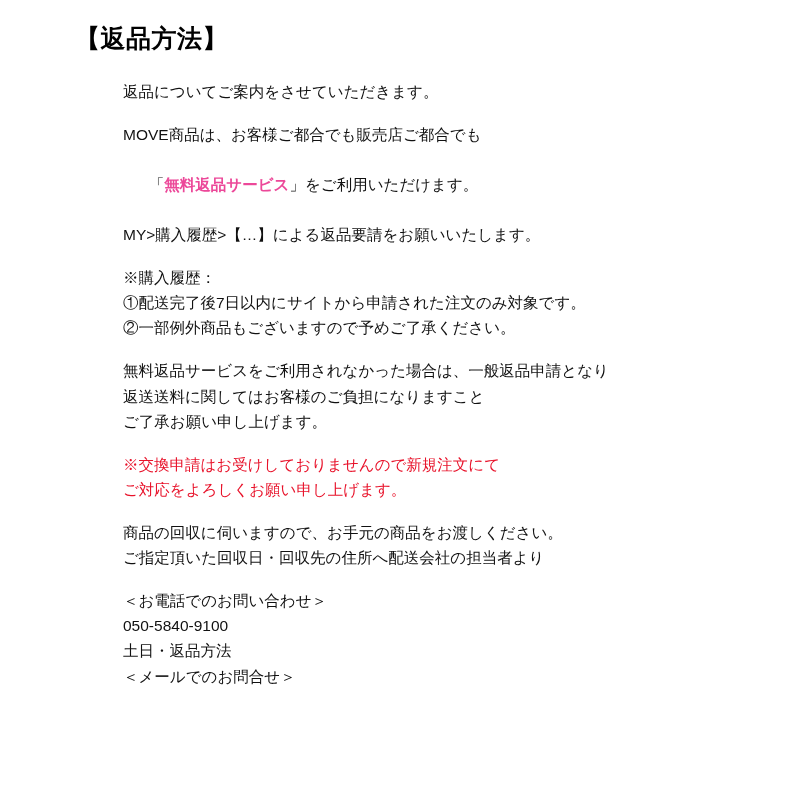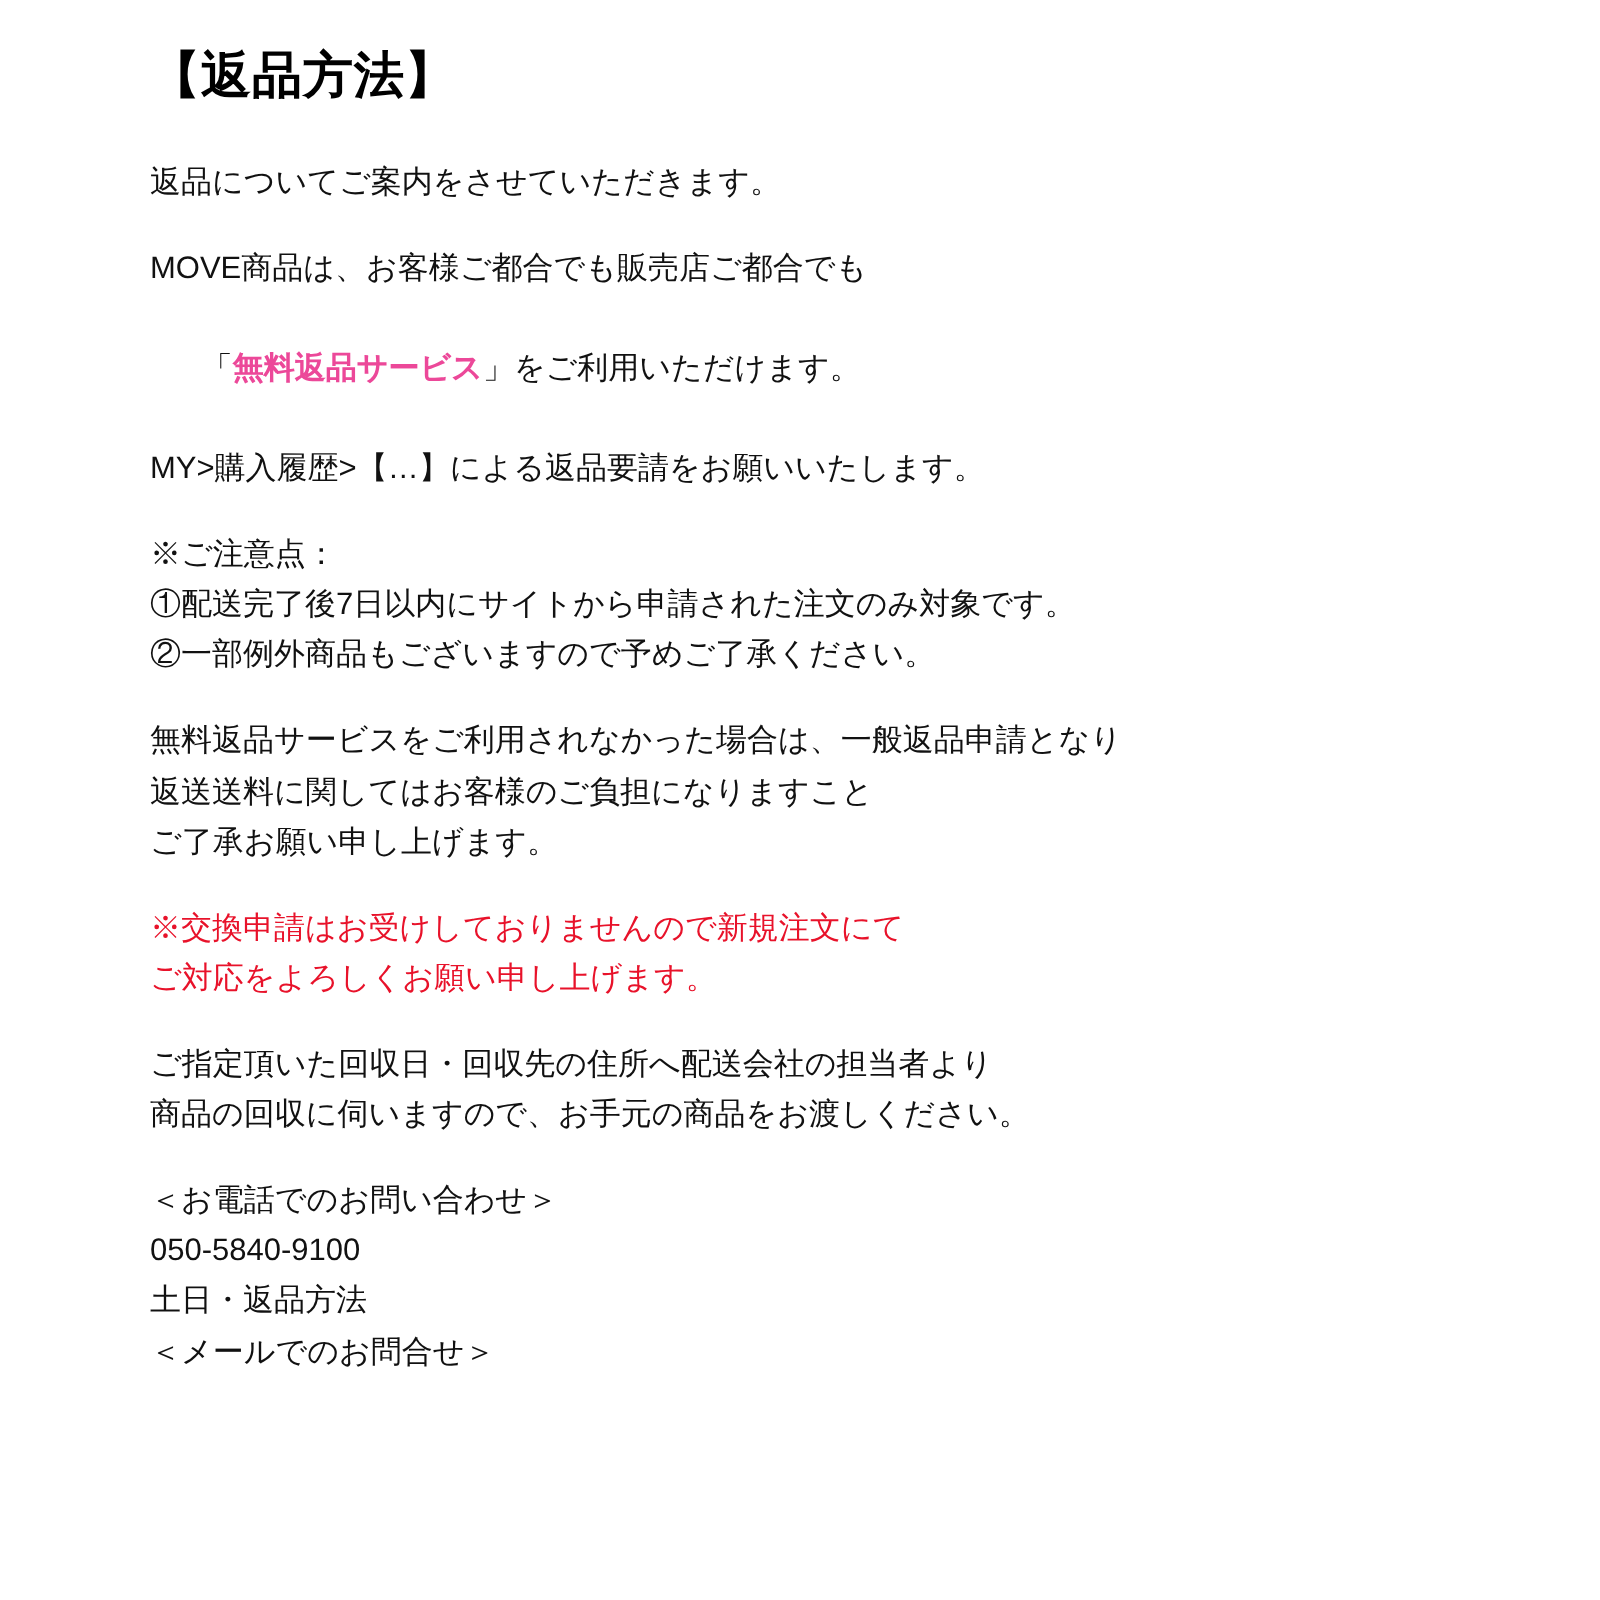--- a/index.html
+++ b/index.html
@@ -24,20 +24,21 @@
   .doc-title {
     font-size: 25px;
     font-weight: bold;
     letter-spacing: 0.5px;
     margin: 0 0 24px 0;
     line-height: 1.3;
     color: #000000;
   }
   .block {
     margin-bottom: 18px;
+    margin-left: 48px;
   }
   .line {
     font-size: 15.5px;
     line-height: 1.62;
     color: #111111;
     white-space: pre-wrap;
   }
   .line.red {
     color: #e8122a;
   }
@@ -70,39 +71,39 @@
 
   <div class="block">
     <div class="line">MOVE商品は、お客様ご都合でも販売店ご都合でも</div>
     <div class="line mix inline-wrap">
       <span class="seg plain">「</span><span class="seg red">無料返品サービス</span><span class="seg plain">」をご利用いただけます。</span>
     </div>
     <div class="line">MY&gt;購入履歴&gt;【…】による返品要請をお願いいたします。</div>
   </div>
 
   <div class="block">
-    <div class="line">※ご注意点：</div>
+    <div class="line">※購入履歴：</div>
     <div class="line">①配送完了後7日以内にサイトから申請された注文のみ対象です。</div>
     <div class="line">②一部例外商品もございますので予めご了承ください。</div>
   </div>
 
   <div class="block">
     <div class="line">無料返品サービスをご利用されなかった場合は、一般返品申請となり</div>
     <div class="line">返送送料に関してはお客様のご負担になりますこと</div>
     <div class="line">ご了承お願い申し上げます。</div>
   </div>
 
   <div class="block">
     <div class="line red">※交換申請はお受けしておりませんので新規注文にて</div>
     <div class="line red">ご対応をよろしくお願い申し上げます。</div>
   </div>
 
   <div class="block">
+    <div class="line">商品の回収に伺いますので、お手元の商品をお渡しください。</div>
     <div class="line">ご指定頂いた回収日・回収先の住所へ配送会社の担当者より</div>
-    <div class="line">商品の回収に伺いますので、お手元の商品をお渡しください。</div>
   </div>
 
 
   <div class="block">
     <div class="line">＜お電話でのお問い合わせ＞</div>
     <div class="line">050-5840-9100</div>
     <div class="line">土日・返品方法</div>
     <div class="line">＜メールでのお問合せ＞</div>
 
   </div>

